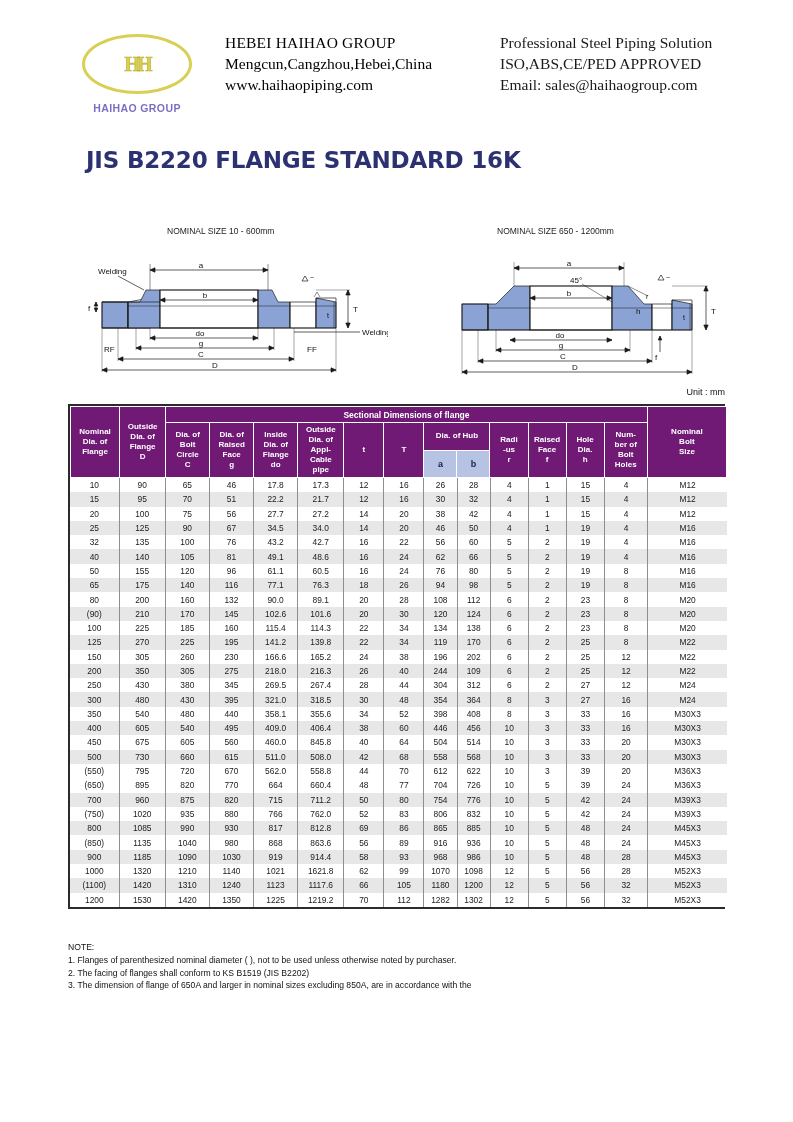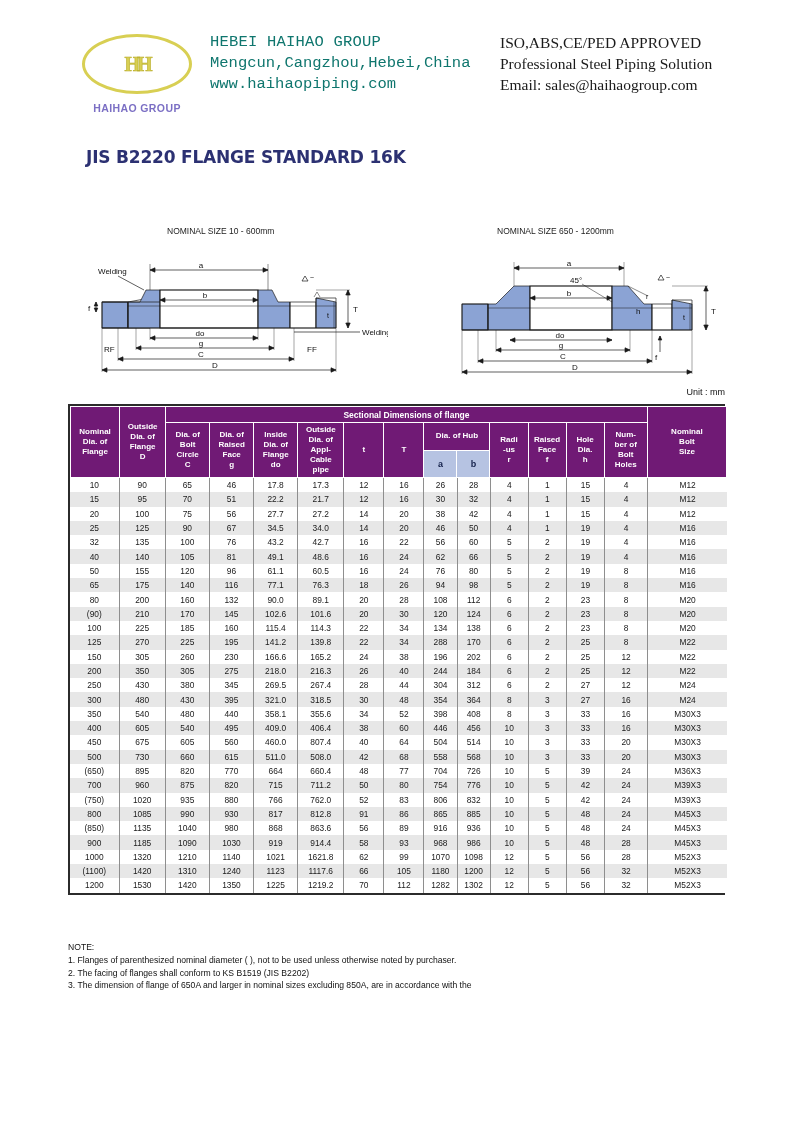--- a/index.html
+++ b/index.html
@@ -38,35 +38,35 @@
     font-weight: bold; font-size: 20px; color: #d8cf53;
     letter-spacing: -3px;
     -webkit-text-stroke: 0.6px #b9ae2e;
   }
   .logo-text {
     margin-top: 8px;
     font-size: 10.5px; font-weight: bold;
     color: #7b6fc4; letter-spacing: 0.4px;
   }
   .addr-block {
-    margin-left: 14px; padding-top: 4px;
-    font-family: Liberation Mono, monospace;
-    font-size: 15.5px; line-height: 21px; color: #0f766e;
+    margin-left: 29px; padding-top: 4px;
+    font-family: Liberation Serif, serif;
+    font-size: 15.5px; line-height: 21px; color: #000000;
   }
   .addr-block .line1 { letter-spacing: 0.2px; }
   .right-block {
     position: absolute; left: 500px; top: 4px;
     font-family: "Liberation Serif", serif;
     font-size: 15.5px; line-height: 21px; color: #1a1a1a;
   }
 
   
   .doc-title {
     position: absolute; left: 86px; top: 147px;
-    font-size: 17px; font-weight: bold;
+    font-size: 23px; font-weight: bold;
     color: #2c3172;
     letter-spacing: -0.2px;
     font-family: "DejaVu Sans", sans-serif;
   }
 
   
   .diagrams { position: absolute; left: 0; top: 218px; width: 651px; height: 165px; }
   .diagram-caption {
     position: absolute; font-size: 8.5px; color: #222; white-space: nowrap;
   }
@@ -139,22 +139,22 @@
         <div class="logo-hh">HH</div>
       </div>
       <div class="logo-text">HAIHAO GROUP</div>
     </div>
     <div class="addr-block">
       <div class="line1">HEBEI HAIHAO GROUP</div>
       <div>Mengcun,Cangzhou,Hebei,China</div>
       <div>www.haihaopiping.com</div>
     </div>
     <div class="right-block">
+      <div>Professional Steel Piping Solution</div>
       <div>ISO,ABS,CE/PED APPROVED</div>
-      <div>Professional Steel Piping Solution</div>
       <div>Email: sales@haihaogroup.com</div>
     </div>
   </div>
 
   <div class="doc-title">JIS B2220 FLANGE STANDARD  16K</div>
 
   <div class="diagrams">
 
     <div class="diagram-caption" style="left:167px; top:8px;">NOMINAL SIZE 10 - 600mm</div>
 
@@ -661,21 +661,21 @@
             </tr>
             <tr class="alt">
               <td>125</td>
               <td>270</td>
               <td>225</td>
               <td>195</td>
               <td>141.2</td>
               <td>139.8</td>
               <td>22</td>
               <td>34</td>
-              <td>288</td>
+              <td>119</td>
               <td>170</td>
               <td>6</td>
               <td>2</td>
               <td>25</td>
               <td>8</td>
               <td>M22</td>
             </tr>
             <tr>
               <td>150</td>
               <td>305</td>
@@ -696,21 +696,21 @@
             <tr class="alt">
               <td>200</td>
               <td>350</td>
               <td>305</td>
               <td>275</td>
               <td>218.0</td>
               <td>216.3</td>
               <td>26</td>
               <td>40</td>
               <td>244</td>
-              <td>184</td>
+              <td>109</td>
               <td>6</td>
               <td>2</td>
               <td>25</td>
               <td>12</td>
               <td>M22</td>
             </tr>
             <tr>
               <td>250</td>
               <td>430</td>
               <td>380</td>
@@ -777,21 +777,21 @@
               <td>33</td>
               <td>16</td>
               <td>M30X3</td>
             </tr>
             <tr>
               <td>450</td>
               <td>675</td>
               <td>605</td>
               <td>560</td>
               <td>460.0</td>
-              <td>807.4</td>
+              <td>845.8</td>
               <td>40</td>
               <td>64</td>
               <td>504</td>
               <td>514</td>
               <td>10</td>
               <td>3</td>
               <td>33</td>
               <td>20</td>
               <td>M30X3</td>
             </tr>
@@ -806,20 +806,37 @@
               <td>68</td>
               <td>558</td>
               <td>568</td>
               <td>10</td>
               <td>3</td>
               <td>33</td>
               <td>20</td>
               <td>M30X3</td>
             </tr>
             <tr>
+              <td>(550)</td>
+              <td>795</td>
+              <td>720</td>
+              <td>670</td>
+              <td>562.0</td>
+              <td>558.8</td>
+              <td>44</td>
+              <td>70</td>
+              <td>612</td>
+              <td>622</td>
+              <td>10</td>
+              <td>3</td>
+              <td>39</td>
+              <td>20</td>
+              <td>M36X3</td>
+            </tr>
+            <tr>
               <td>(650)</td>
               <td>895</td>
               <td>820</td>
               <td>770</td>
               <td>664</td>
               <td>660.4</td>
               <td>48</td>
               <td>77</td>
               <td>704</td>
               <td>726</td>
@@ -863,21 +880,21 @@
               <td>24</td>
               <td>M39X3</td>
             </tr>
             <tr class="alt">
               <td>800</td>
               <td>1085</td>
               <td>990</td>
               <td>930</td>
               <td>817</td>
               <td>812.8</td>
-              <td>91</td>
+              <td>69</td>
               <td>86</td>
               <td>865</td>
               <td>885</td>
               <td>10</td>
               <td>5</td>
               <td>48</td>
               <td>24</td>
               <td>M45X3</td>
             </tr>
             <tr>

